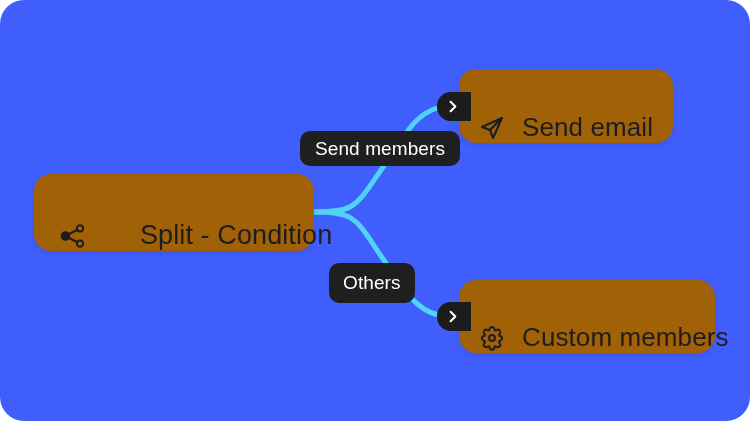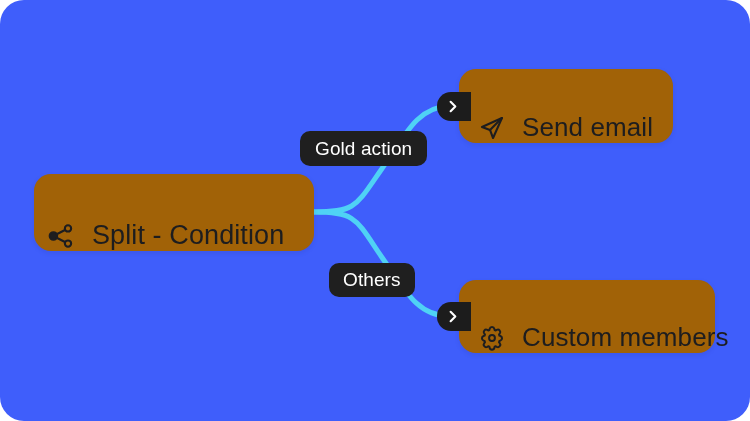--- a/index.html
+++ b/index.html
@@ -60,21 +60,22 @@
     font-weight: 400;
     letter-spacing: 0.1px;
   }
 
   
   #node-split {
     left: 34px;
     top: 174px;
     width: 280px;
     height: 77px;
-    padding-left: 12px;
+    padding-left: 24px;
+    gap: 36px;
   }
   #node-split .node-label {
     font-size: 27px;
     margin-left: 16px;
   }
 
   
   #node-send-email {
     left: 459px;
     top: 69px;
@@ -139,21 +140,21 @@
   #edge-label-gold {
     left: 300px;
     top: 131px;
     height: 35px;
     padding: 0 15px;
     font-size: 19px;
   }
   #edge-label-others {
     left: 329px;
     top: 263px;
-    height: 34px;
+    height: 40px;
     padding: 8px 14px;
     font-size: 19px;
   }
 </style>
 </head>
 <body>
 
 <div id="canvas" style="background: rgb(63, 94, 251); border-radius: 24px;">
 
   <svg id="connectors" viewBox="0 0 750 421" width="750" height="421" fill="none">
@@ -204,20 +205,20 @@
 
   <div class="port-badge" id="port-custom-action">
     <span>
       <svg viewBox="0 0 24 24" width="15" height="15" fill="none" stroke="#ffffff" stroke-width="3.4" stroke-linecap="round" stroke-linejoin="round">
         <polyline points="9 4.5 16.5 12 9 19.5"></polyline>
       </svg>
     </span>
   </div>
 
   <div class="edge-label" id="edge-label-gold">
-    <span>Gold action</span>
+    <span>Send members</span>
   </div>
 
   <div class="edge-label" id="edge-label-others">
     <span>Others</span>
   </div>
 
 </div>
 
 </body></html>

